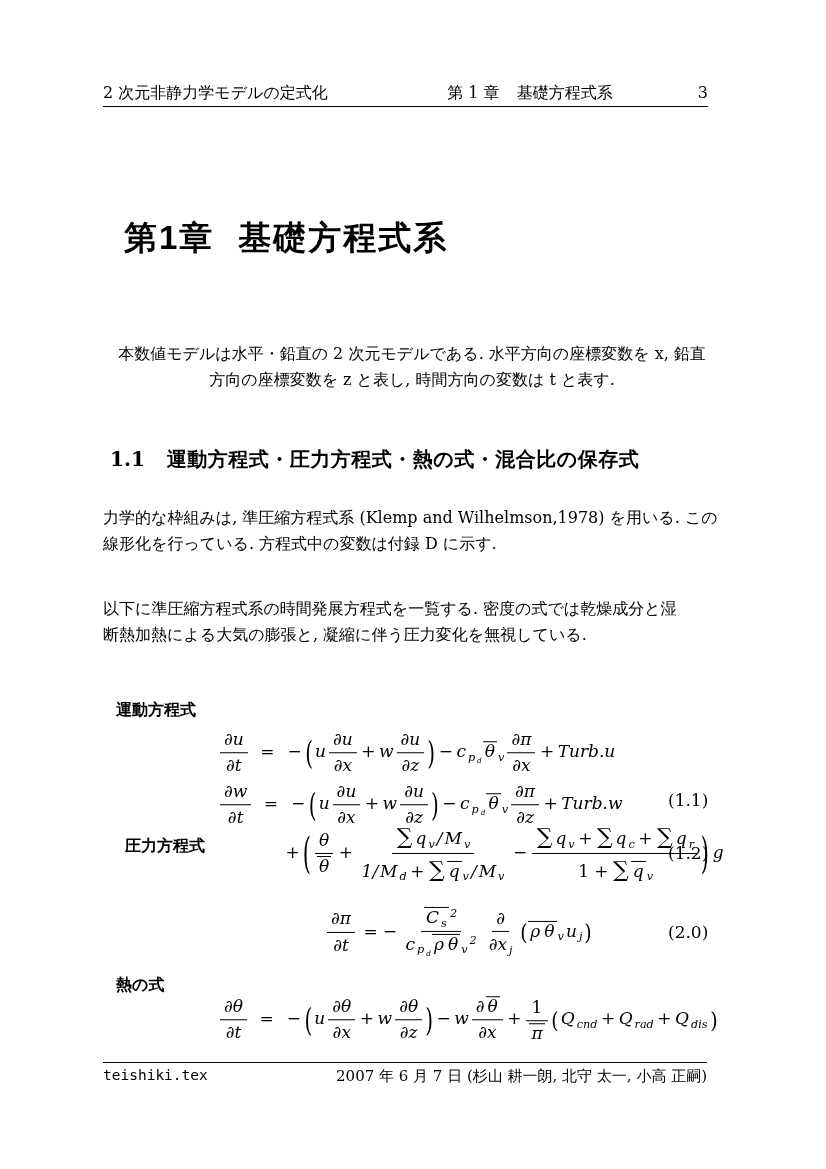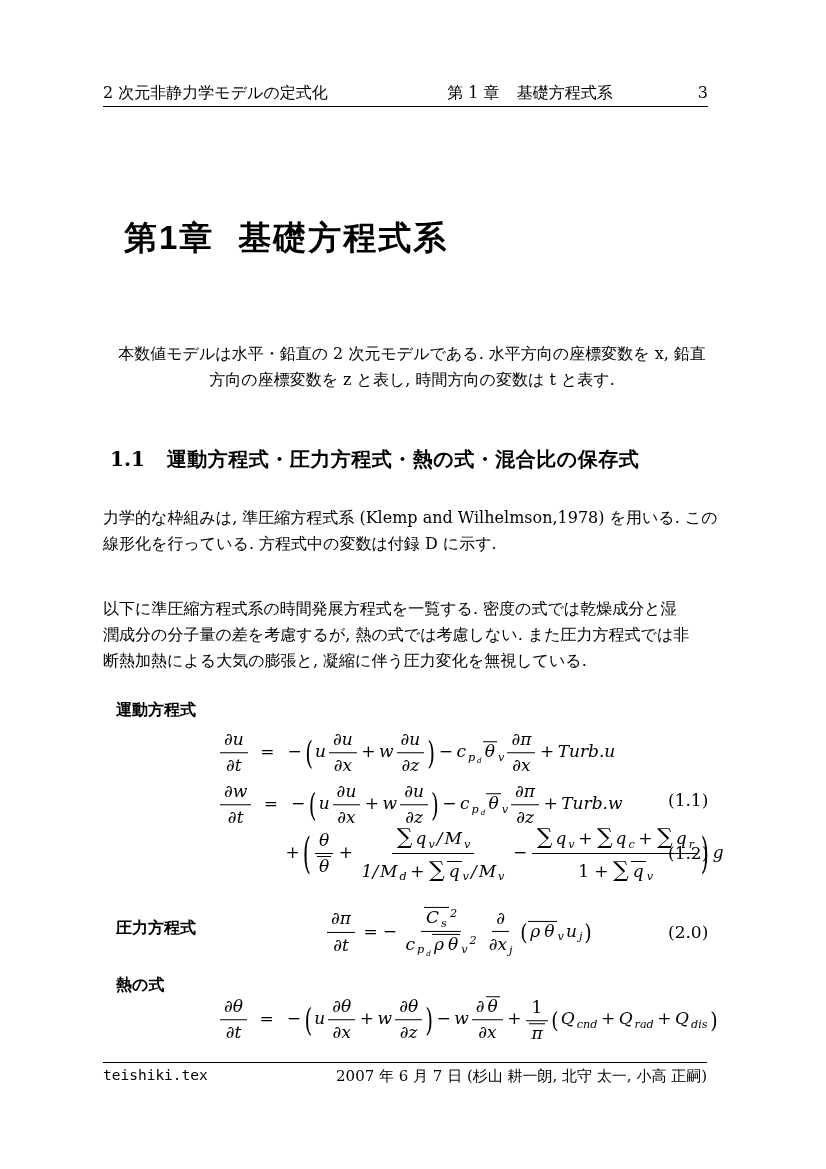--- a/index.html
+++ b/index.html
@@ -33,21 +33,21 @@
   .sect .sgap{display:inline-block; width:22px;}
   .sect .stitle{font-family:"Liberation Sans", sans-serif; font-weight:bold; letter-spacing:0.5px;}
 
   
   .para{left:103px; width:618px; font-size:16px; line-height:26px; white-space:nowrap;}
   .p1{top:341px;text-align:center;} .p2{top:505px;} .p3{top:596px;}
 
   
   .eqlabel{left:116px; font-family:"Liberation Sans", sans-serif; font-weight:bold;
            font-size:16px; white-space:nowrap;}
-  .lmotion{top:700px;} .lpress{top:918px;} .lheat{top:975px;}
+  .lmotion{top:700px;} .lpress{top:836px;margin-left:9px;} .lheat{top:975px;}
 
   
   .eqrow{position:absolute; transform:translateY(-50%);
          font-family:"DejaVu Serif", serif; font-size:17px; white-space:nowrap;}
   .r11{left:218px; top:753px;}
   .r12a{left:218px; top:805px;}
   .r12b{left:283px; top:853px;}
   .r13{left:325px; top:932px;}
   .rheat{left:218px; top:1020px;}
   .eqnum{position:absolute; left:668px; transform:translateY(-50%);
@@ -102,21 +102,20 @@
     <span class="snum">1.1</span><span class="sgap"></span><span class="stitle">運動方程式・圧力方程式・熱の式・混合比の保存式</span>
   </div>
 
   <div class="abs para p2">
     <div>力学的な枠組みは, 準圧縮方程式系 (Klemp and Wilhelmson,1978) を用いる. この</div>
     <div>線形化を行っている. 方程式中の変数は付録 D に示す.</div>
   </div>
 
   <div class="abs para p3">
     <div>以下に準圧縮方程式系の時間発展方程式を一覧する. 密度の式では乾燥成分と湿</div>
-    <div>潤成分の分子量の差を考慮するが, 熱の式では考慮しない. また圧力方程式では非</div>
     <div>断熱加熱による大気の膨張と, 凝縮に伴う圧力変化を無視している.</div>
   </div>
 
   <div class="abs eqlabel lmotion">運動方程式</div>
   <div class="eqrow r11"><span class="mf">
         <span class="fn">
           <span class="mi">∂u</span>
         </span>
         <span class="fd">
           <span class="mi">∂t</span>

